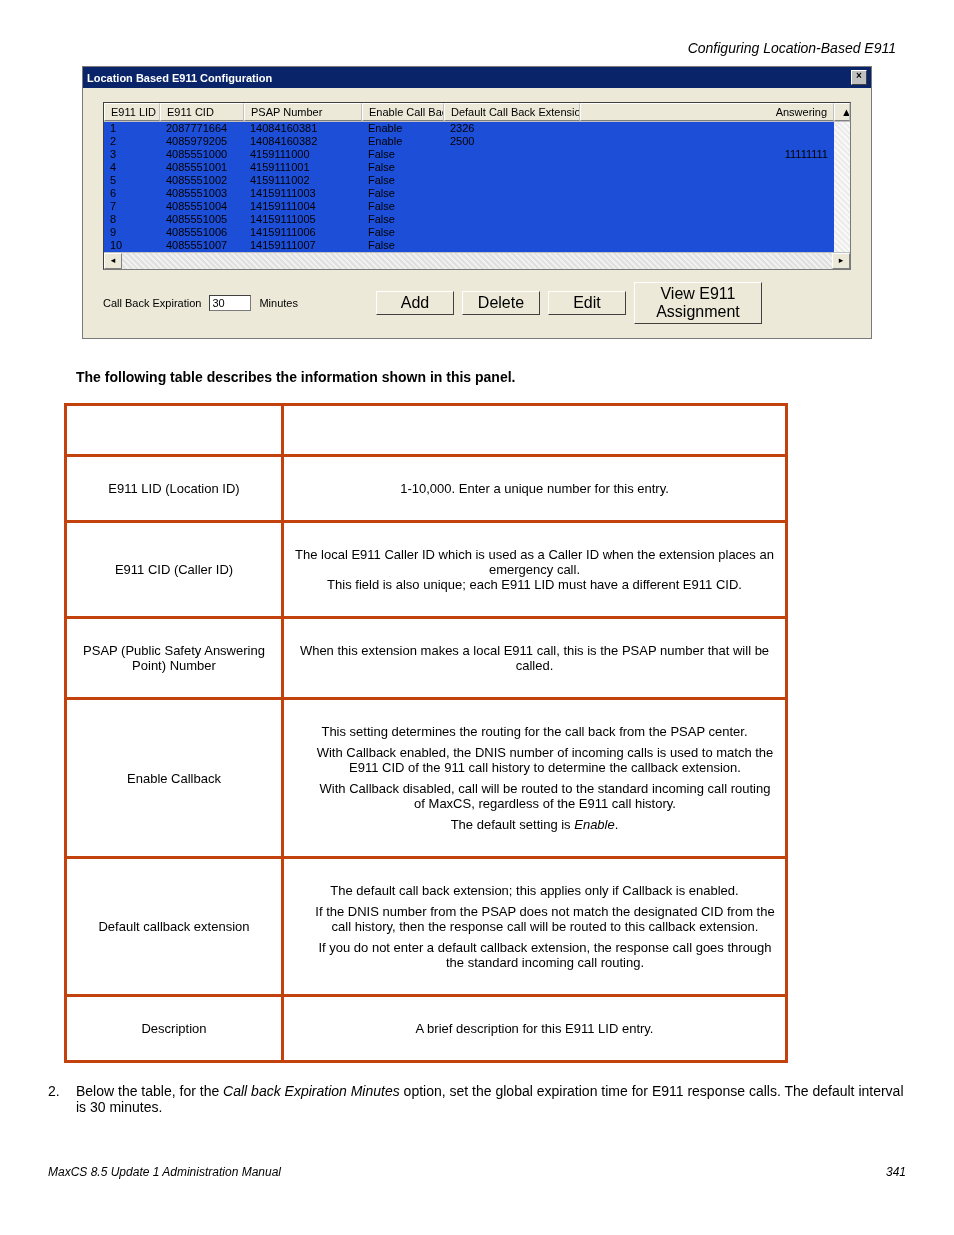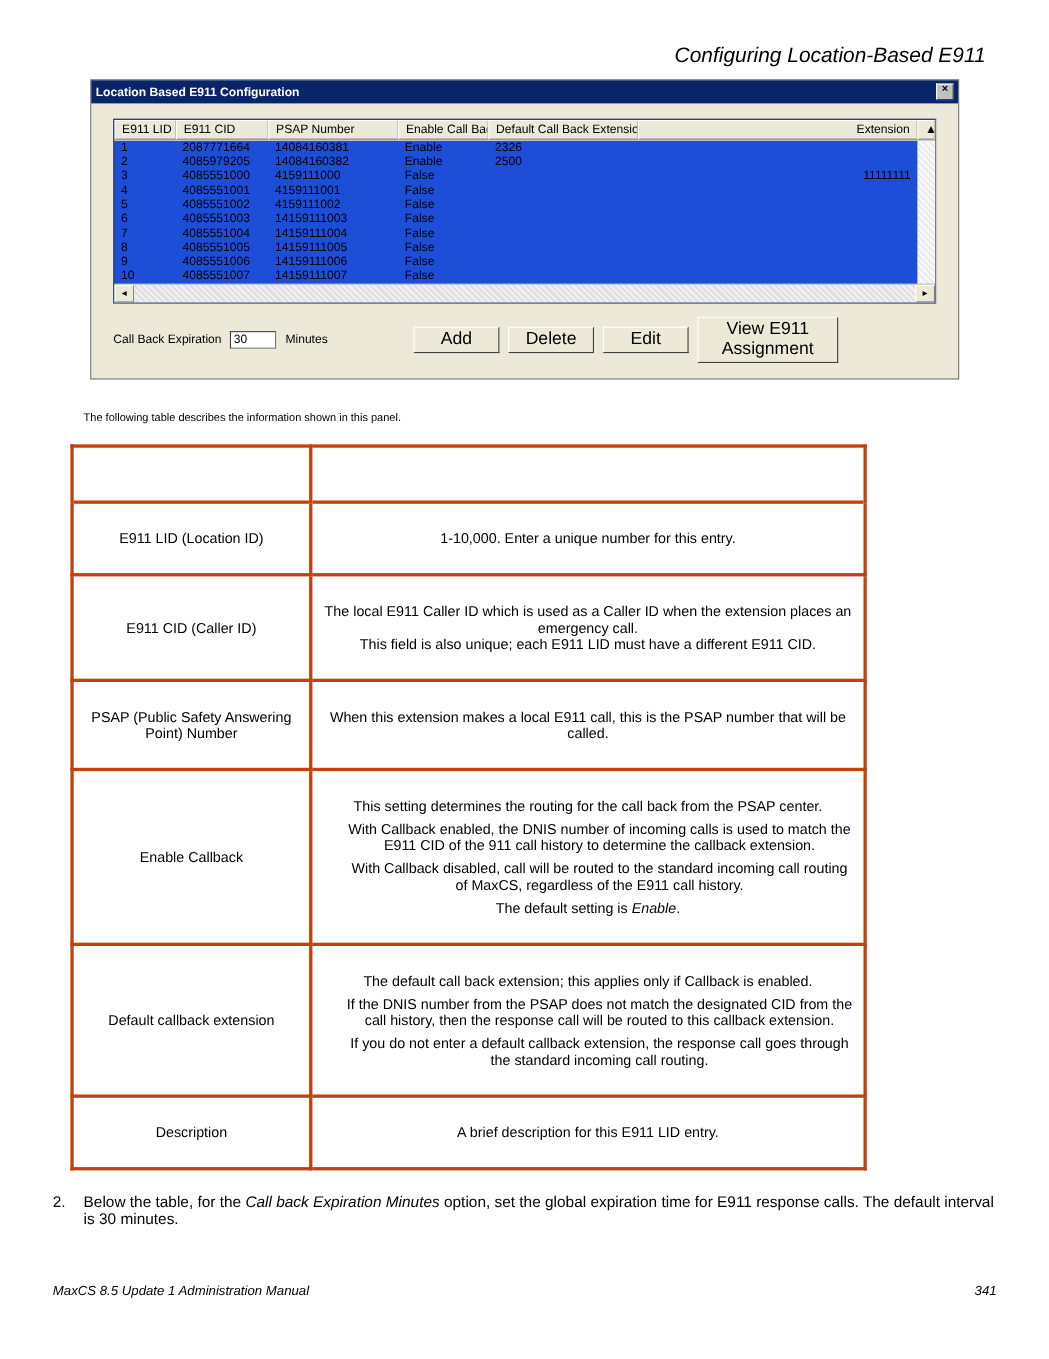--- a/index.html
+++ b/index.html
@@ -10,21 +10,21 @@
     color: #000;
     width: 954px;
   }
   .page {
     padding: 40px 48px 40px 48px;
     box-sizing: border-box;
   }
   .header-right {
     text-align: right;
     font-style: italic;
-    font-size: 19px;
+    font-size: 14px;
     margin-bottom: 10px;
     margin-right: 10px;
   }
   
   .dialog {
     width: 788px;
     margin: 0 auto 30px auto;
     border: 1px solid #7a7a7a;
     background: #ece9d8;
     font-size: 11px;
@@ -160,22 +160,23 @@
     font-size: 16px;
     width: 76px;
     text-align: center;
     cursor: pointer;
   }
   .winbtn.wide { width: 126px; }
   .spacer { flex: 0 0 auto; width: 62px; }
 
   
   .narr {
-    font-size: 10px;
+    font-size: 14px;
     margin: 0 0 18px 28px;
+    font-weight: bold;
   }
   
   .desc-table {
     border-collapse: collapse;
     width: 724px;
     margin: 0 0 20px 16px;
     font-size: 13px;
   }
   .desc-table td, .desc-table th {
     border: 3px solid #c2410c;
@@ -221,21 +222,21 @@
       <span class="close">×</span>
     </div>
     <div class="dialog-body">
       <div class="listview">
         <div class="lv-head">
           <div class="col c-lid">E911 LID</div>
           <div class="col c-cid">E911 CID</div>
           <div class="col c-psap">PSAP Number</div>
           <div class="col c-ecb">Enable Call Back</div>
           <div class="col c-dcbe">Default Call Back Extension</div>
-          <div class="col c-desc" style="flex:1; text-align:right;"><span>Extension</span></div>
+          <div class="col c-desc" style="flex:1; text-align:right;"><span>Answering</span></div>
           <div class="col c-sort">▲</div>
         </div>
         <div class="lv-body" id="lv-body">
           <div class="lv-right-fill"></div>
         <div class="lv-row">
               <div class="col c-lid">1</div>
               <div class="col c-cid">2087771664</div>
               <div class="col c-psap">14084160381</div>
               <div class="col c-ecb">Enable</div>
               <div class="col c-dcbe">2326</div>

